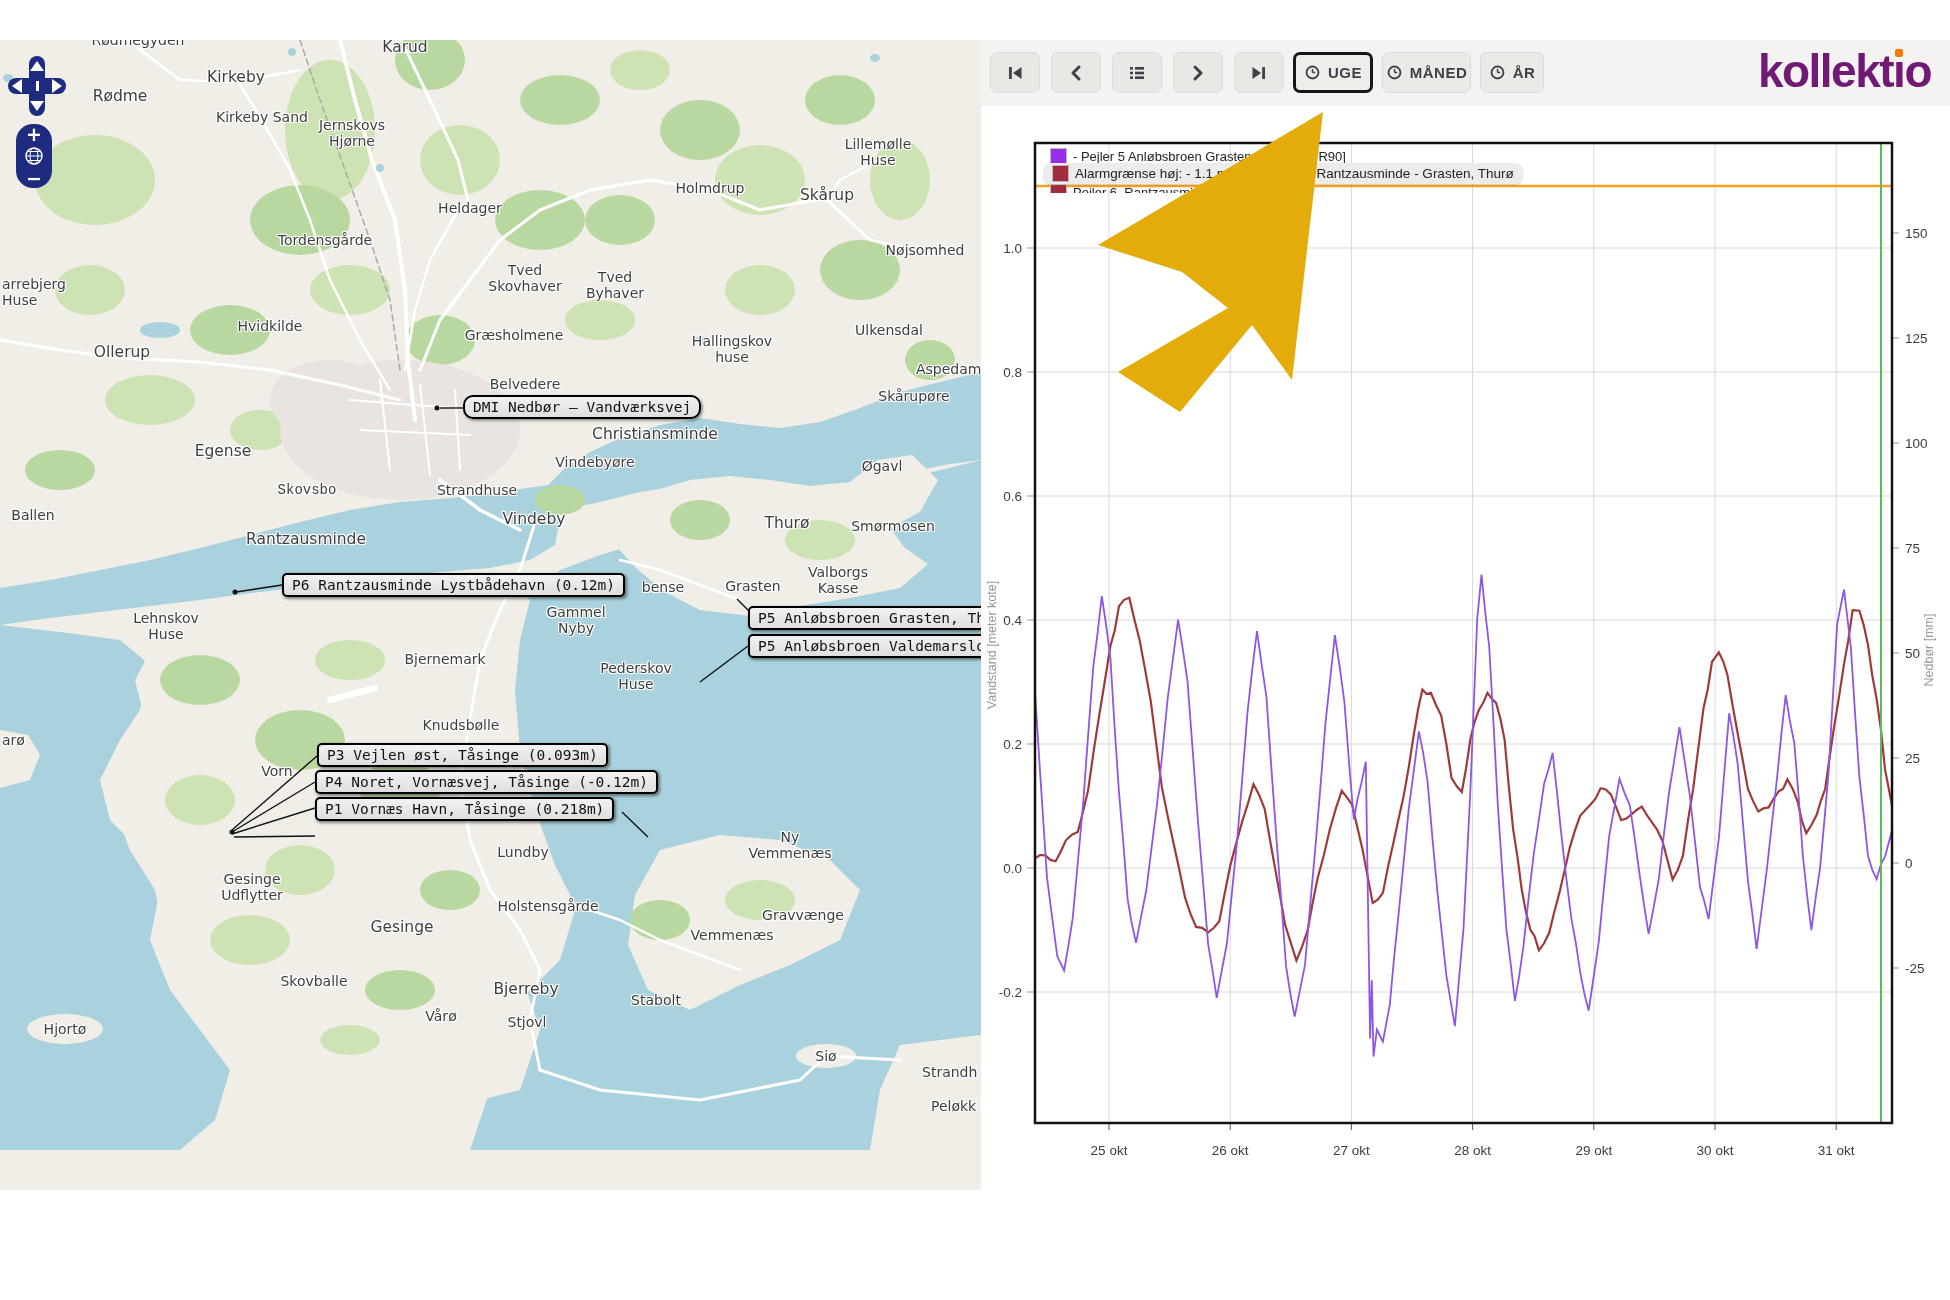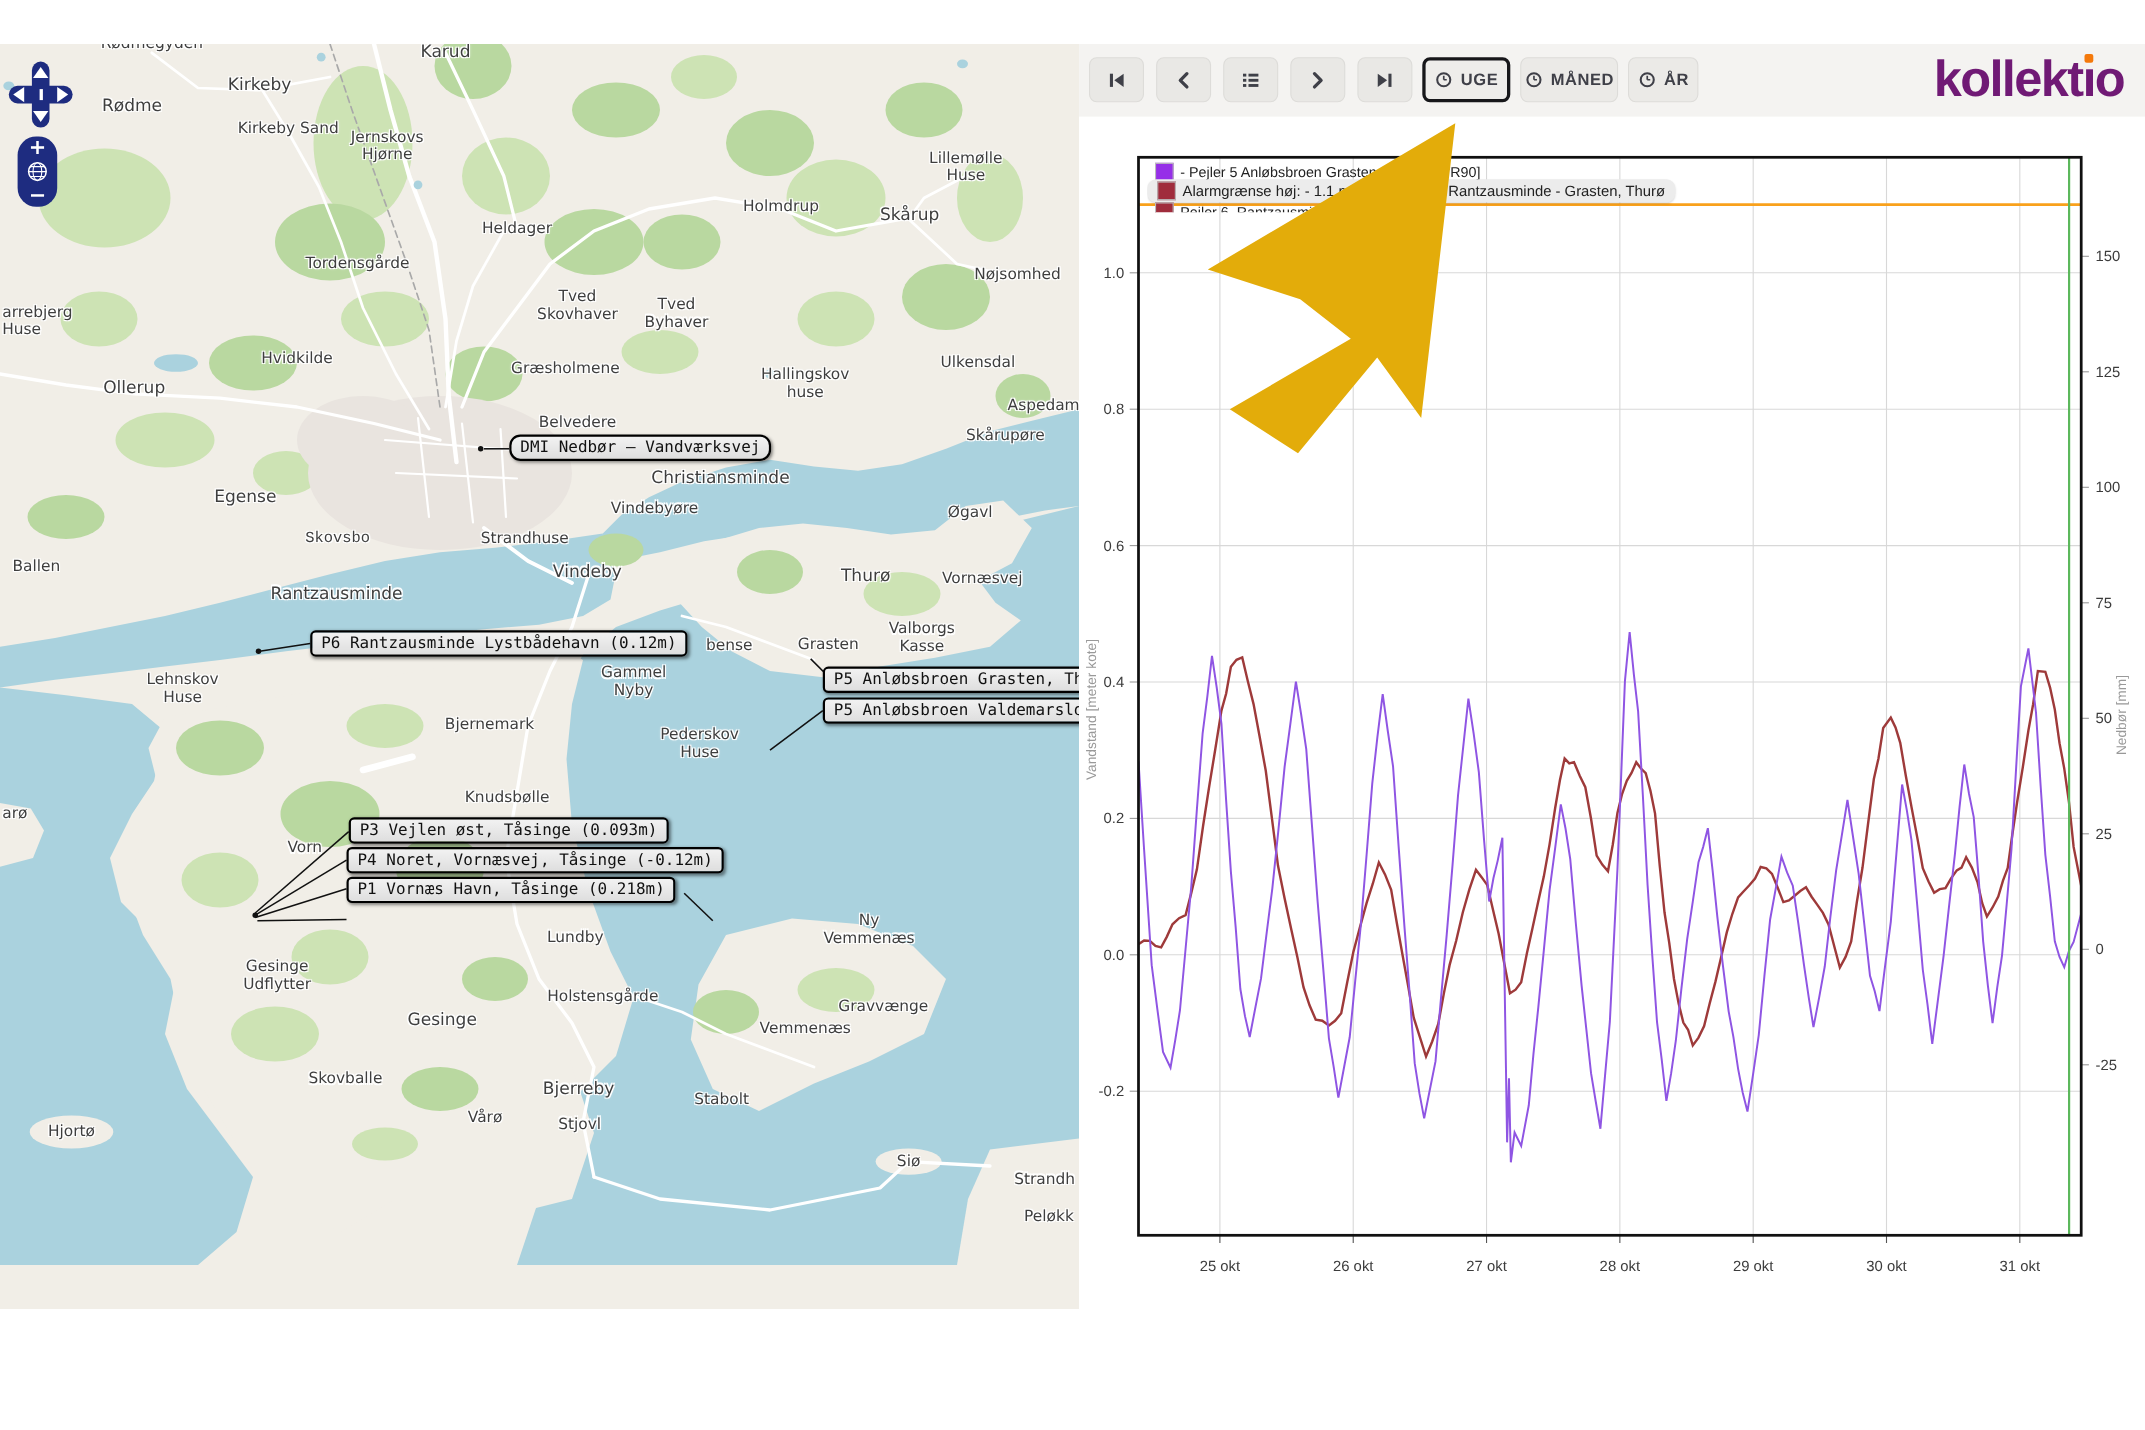--- a/index.html
+++ b/index.html
@@ -188,21 +188,21 @@
         <div class="place" style="left: 914px; top: 356px;">Skårupøre</div>
         <div class="place left-anch" style="left: 916px; top: 329px;">Aspedam</div>
         <div class="place big" style="left: 655px; top: 395px;">Christiansminde</div>
         <div class="place" style="left: 595px; top: 422px;">Vindebyøre</div>
         <div class="place" style="left: 882px; top: 426px;">Øgavl</div>
         <div class="place big" style="left: 223px; top: 412px;">Egense</div>
         <div class="place" style="left: 307px; top: 450px; font-family: Liberation Mono, monospace;">Skovsbo</div>
         <div class="place" style="left: 477px; top: 450px;">Strandhuse</div>
         <div class="place big" style="left: 534px; top: 480px;">Vindeby</div>
         <div class="place big" style="left: 787px; top: 484px;">Thurø</div>
-        <div class="place" style="left: 893px; top: 486px;">Vornæsvej</div>
+        <div class="place" style="left: 893px; top: 486px;">Smørmosen</div>
         <div class="place" style="left: 33px; top: 475px;">Ballen</div>
         <div class="place big" style="left: 306px; top: 500px;">Rantzausminde</div>
         <div class="place" style="left: 838px; top: 540px;">Valborgs
 Kasse</div>
         <div class="place" style="left: 663px; top: 547px;">bense</div>
         <div class="place" style="left: 753px; top: 546px;">Grasten</div>
         <div class="place" style="left: 166px; top: 586px;">Lehnskov
 Huse</div>
         <div class="place" style="left: 576px; top: 580px;">Gammel
 Nyby</div>

